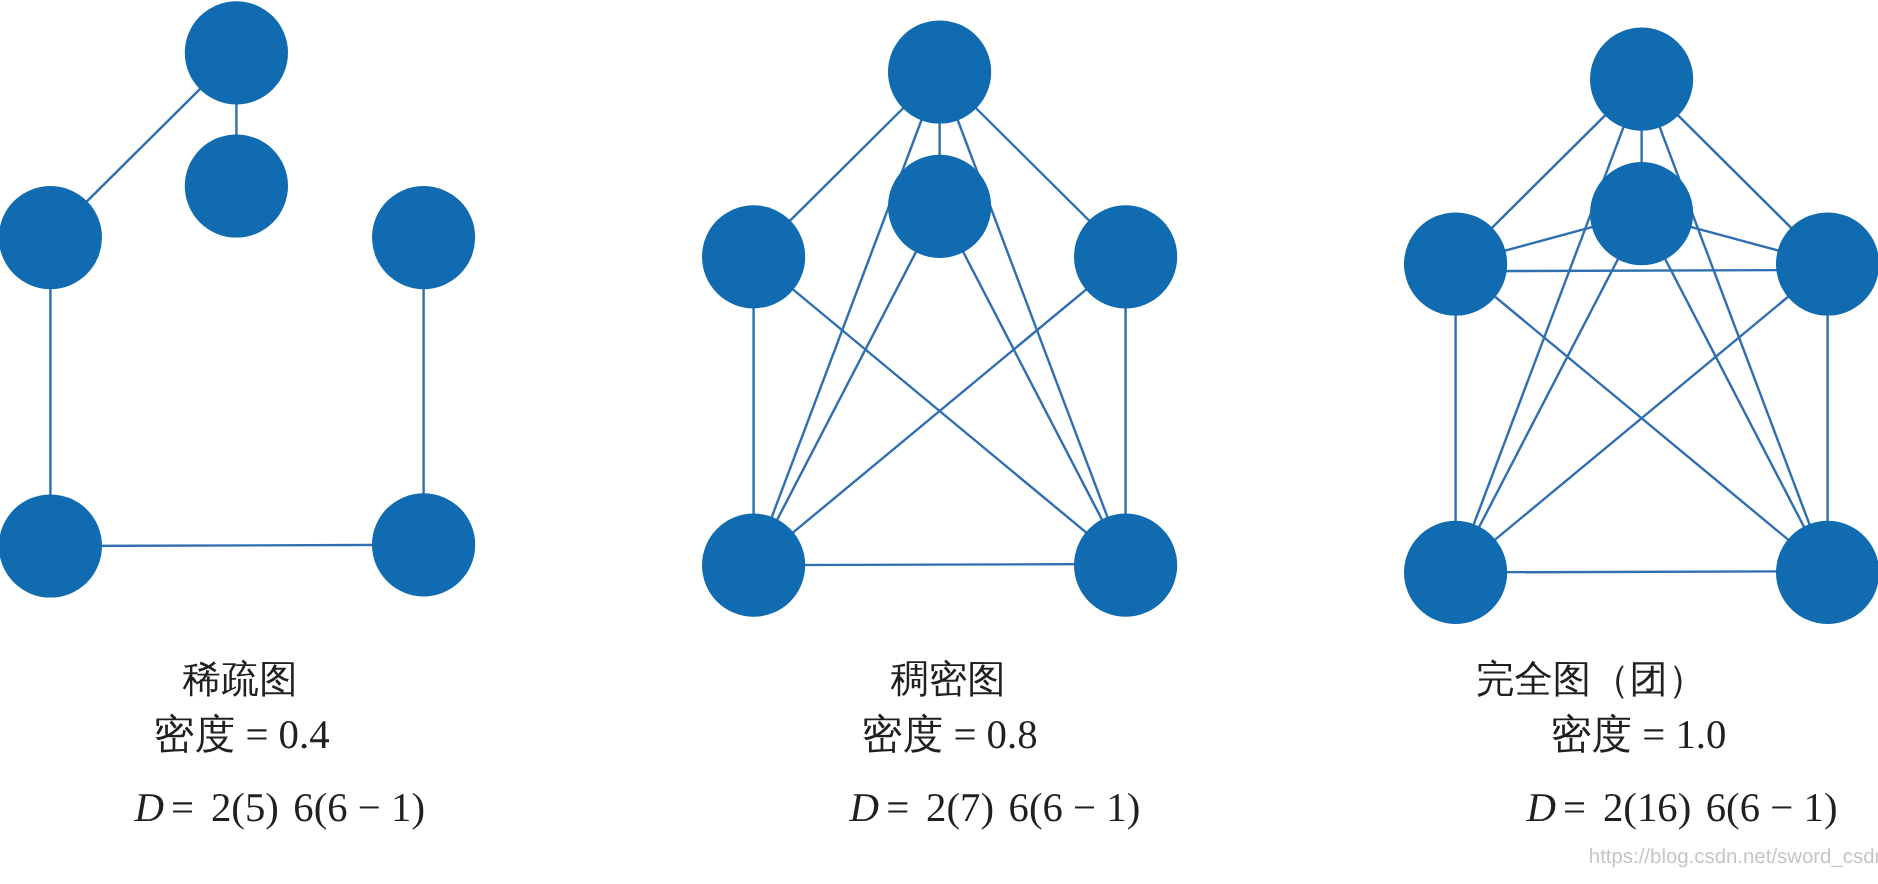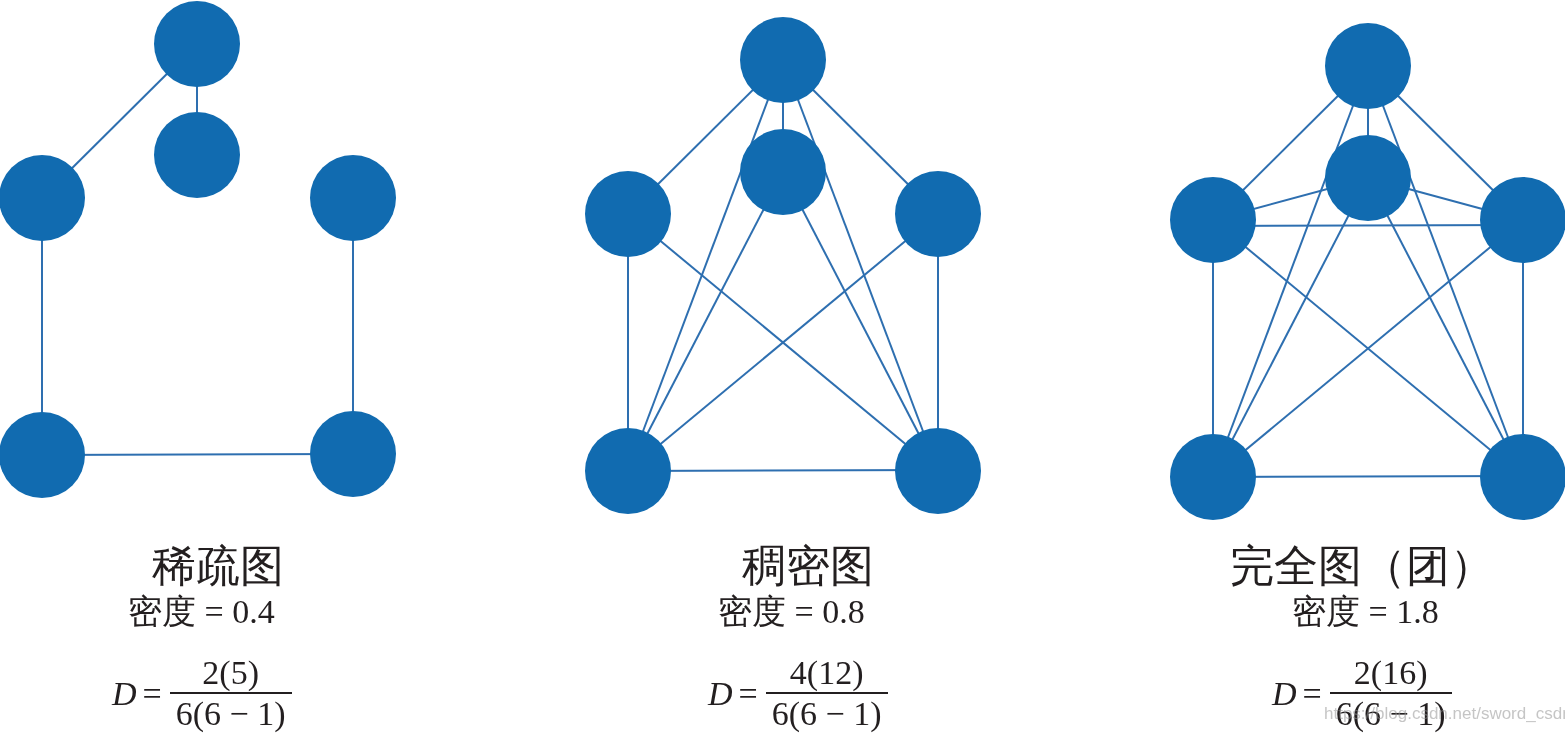--- a/index.html
+++ b/index.html
@@ -1,25 +1,25 @@
 <!DOCTYPE html>
 <html><head>
 <meta charset="utf-8">
 <style>
   html, body { margin: 0; padding: 0; background: #ffffff; }
   body { width: 1565px; height: 737px; position: relative; overflow: hidden;
          font-family: "Liberation Serif", "DejaVu Serif", serif; color: #231f20; }
   #graphs { position: absolute; left: 0; top: 0; }
-  .title { font-family: Liberation Sans, sans-serif; font-size: 44px; line-height: 40px; position: absolute; white-space: nowrap; }
+  .title { font-family: Liberation Serif, serif; font-size: 32px; line-height: 40px; position: absolute; white-space: nowrap; }
   .density { font-size: 34px; line-height: 40px; position: absolute; white-space: nowrap; }
-  .density .cjk { font-family: Liberation Serif, serif; }
+  .density .cjk { font-family: Liberation Sans, sans-serif; }
   .formula { position: absolute; display: flex; align-items: center; font-size: 34px; }
   .formula .lhs { font-style: italic; margin-right: 6px; }
   .formula .eq { margin-right: 8px; }
-  .frac { display: inline-flex; flex-direction: column; align-items: center; }
+  .frac { display: inline-flex; align-items: center; }
   .frac .num { line-height: 38px; padding: 0 6px; }
   .frac .bar { height: 2px; background: #231f20; align-self: stretch; }
   .frac .den { line-height: 40px; padding: 0 6px; }
   .watermark { position: absolute; left: 1324px; top: 704px; font-family: "Liberation Sans", sans-serif;
                font-size: 17px; color: rgba(150,150,150,0.55); white-space: nowrap; }
 </style>
 </head>
 <body>
 
 <svg id="graphs" width="1565" height="737">
@@ -107,30 +107,30 @@
 
 <div class="title" style="left:742px; top:546px;">稠密图</div>
 <div class="density" style="left:718px; top:592px;">
   <span class="cjk">密度</span>
   <span>= 0.8</span>
 </div>
 <div class="formula" style="left:708px; top:654px;">
   <span class="lhs">D</span>
   <span class="eq">=</span>
   <span class="frac">
-    <span class="num">4(12)</span>
+    <span class="num">2(7)</span>
     <span class="bar"></span>
     <span class="den">6(6 − 1)</span>
   </span>
 </div>
 
 <div class="title" style="left:1230px; top:546px;">完全图（团）</div>
 <div class="density" style="left:1292px; top:592px;">
   <span class="cjk">密度</span>
-  <span>= 1.8</span>
+  <span>= 1.0</span>
 </div>
 <div class="formula" style="left:1272px; top:654px;">
   <span class="lhs">D</span>
   <span class="eq">=</span>
   <span class="frac">
     <span class="num">2(16)</span>
     <span class="bar"></span>
     <span class="den">6(6 − 1)</span>
   </span>
 </div>

